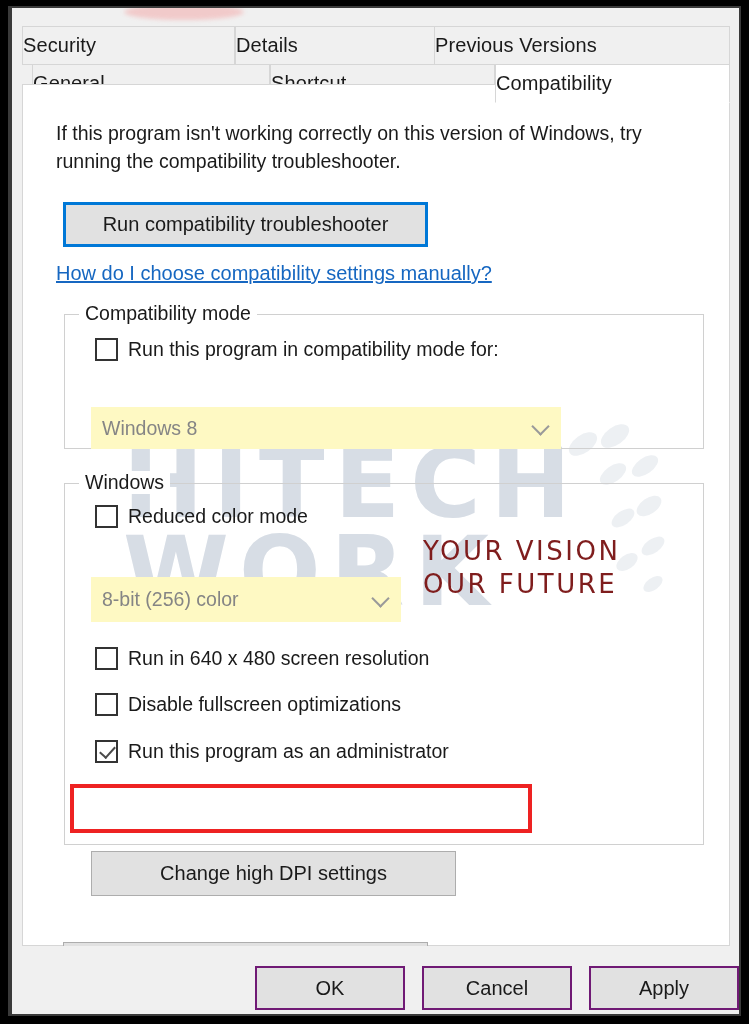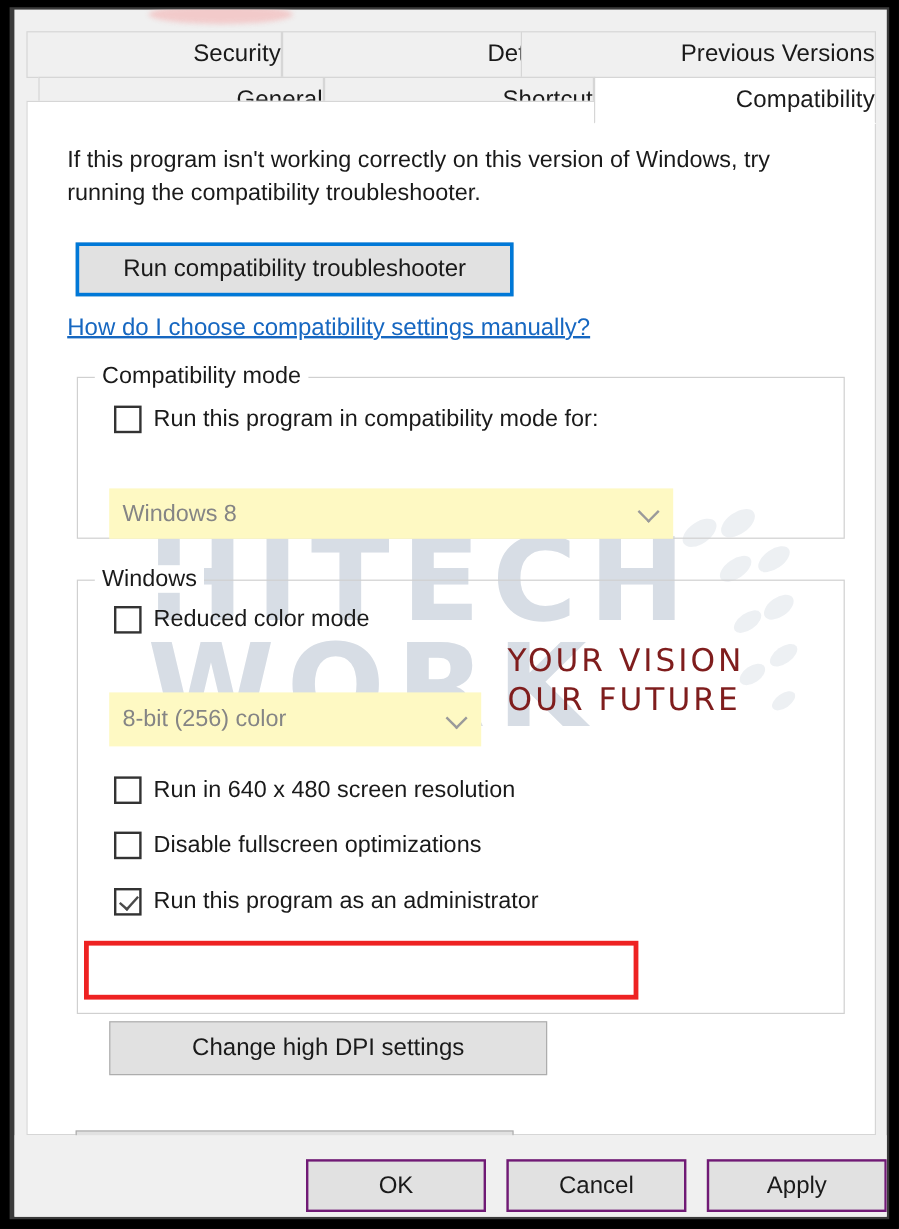--- a/index.html
+++ b/index.html
@@ -54,21 +54,21 @@
   .tabrow.row1 { top: 0; }
   .tabrow.row2 { top: 38px; }
 
   .tab {
     position: absolute;
     top: 0; height: 39px;
     background: #f0f0f0;
     border: 1px solid #d6d6d6;
     display: flex;
     align-items: center;
-    justify-content: flex-end;
+    justify-content: flex-start;
     font-size: 20px;
     color: #1a1a1a;
     letter-spacing: .1px;
     white-space: nowrap;
   }
   .tab.active {
     background: #ffffff;
     border-color: #d6d6d6;
     border-bottom-color: #ffffff;
     z-index: 5;

